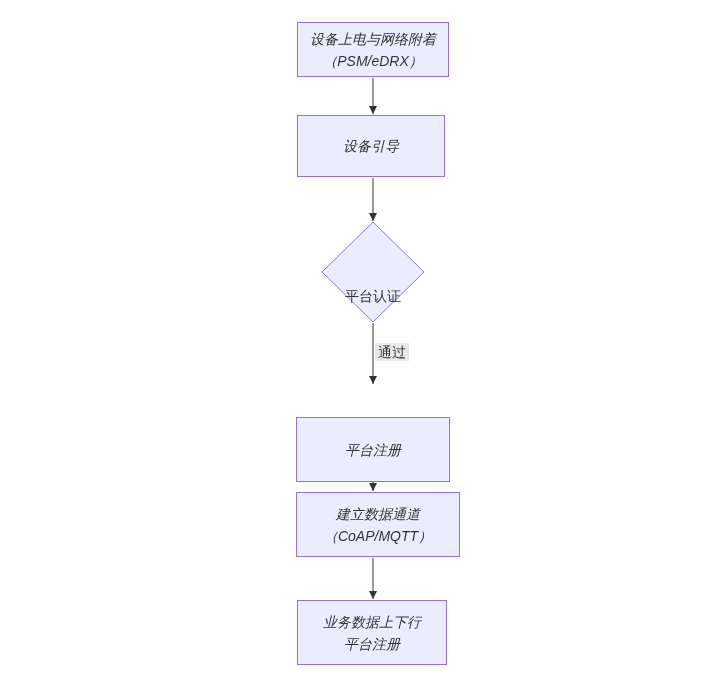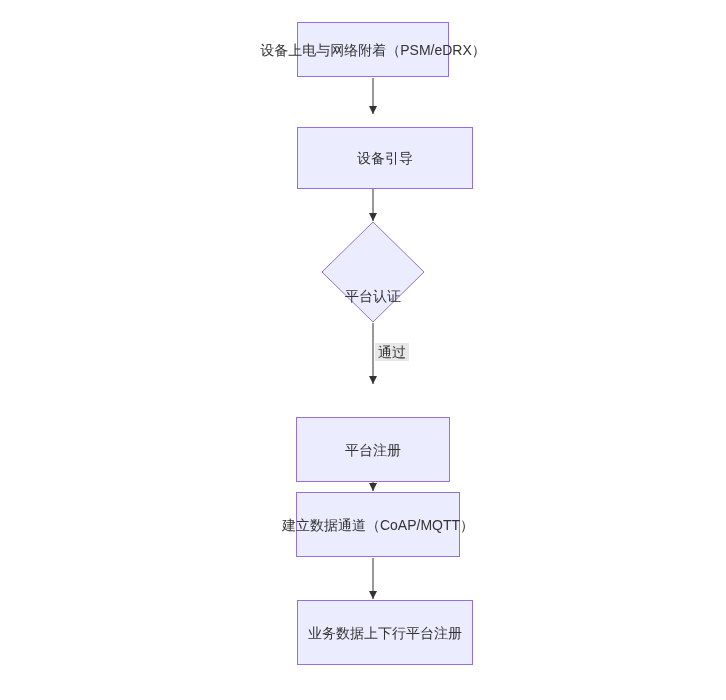--- a/index.html
+++ b/index.html
@@ -20,48 +20,49 @@
   .diamond-shape {
     fill: var(--node-fill, #ECECFF);
     stroke: var(--node-border, #9370DB);
     stroke-width: 1;
   }
   .node {
     position: absolute;
     background: var(--node-fill, #ECECFF);
     border: 1px solid var(--node-border, #9370DB);
     color: var(--text, #333333);
-    display: flex; flex-direction: row;
+    display: flex; flex-direction: column;
     align-items: center; justify-content: center;
     font-size: 14px; line-height: 22px;
     text-align: left;
+    font-style: italic;
   }
   .node-line { white-space: nowrap; }
   .diamond-label {
     position: absolute;
     left: 373px; top: 272px;
     transform: translate(-50%, -50%);
     color: var(--text, #333333);
     font-size: 14px; white-space: nowrap; margin-top: 25px;
   }
   .edge-label {
     position: absolute;
     left: 392px; top: 352px;
     transform: translate(-50%, -50%);
     background: var(--edge-label-bg, #e8e8e8);
     color: var(--text, #333333);
     font-size: 14px; line-height: 18px;
     padding: 0 3px; white-space: nowrap;
   }
   
   .n-start    { left: 297px; top: 22px;  width: 152px; height: 55px; }
-  .n-boot     { left: 297px; top: 115px; width: 176px; height: 62px; margin-top: 12px; }
+  .n-boot     { left: 297px; top: 115px; width: 148px; height: 62px; }
   .n-register { left: 296px; top: 385px; width: 154px; height: 65px; margin-top: 32px; }
   .n-channel  { left: 296px; top: 492px; width: 164px; height: 65px; }
-  .n-business { left: 297px; top: 600px; width: 176px; height: 65px; }
+  .n-business { left: 297px; top: 600px; width: 150px; height: 65px; }
 </style>
 </head>
 <body>
 
 <div class="canvas">
 
   <svg class="edge-layer" width="726" height="700" viewBox="0 0 726 700">
     <defs>
       <marker id="arrowhead" markerUnits="userSpaceOnUse" markerWidth="9" markerHeight="9" refX="8" refY="4" orient="auto">
         <path class="arrowhead" d="M0,0 L8,4 L0,8 Z"></path>

